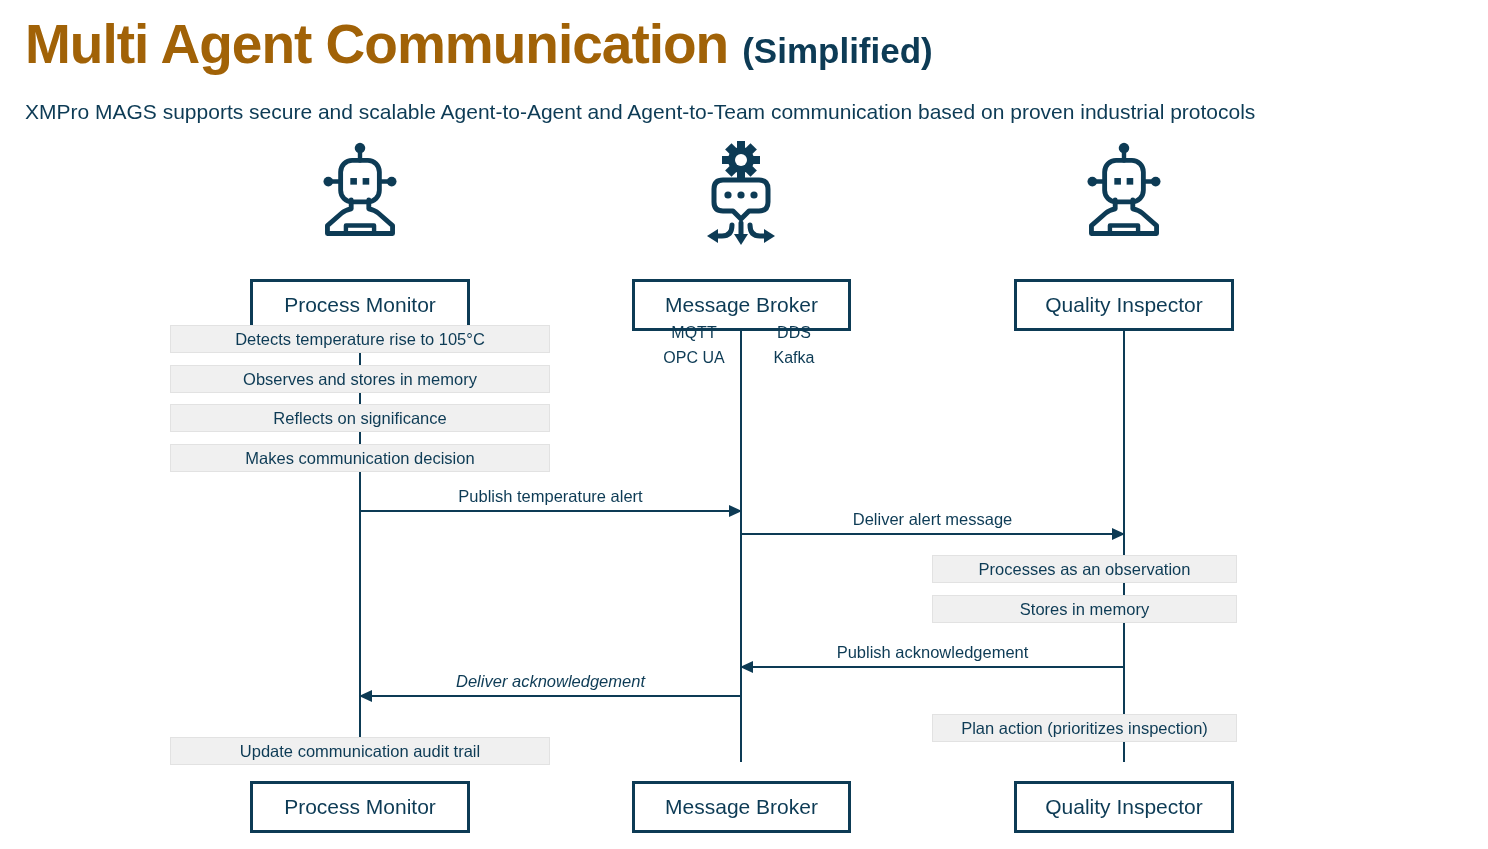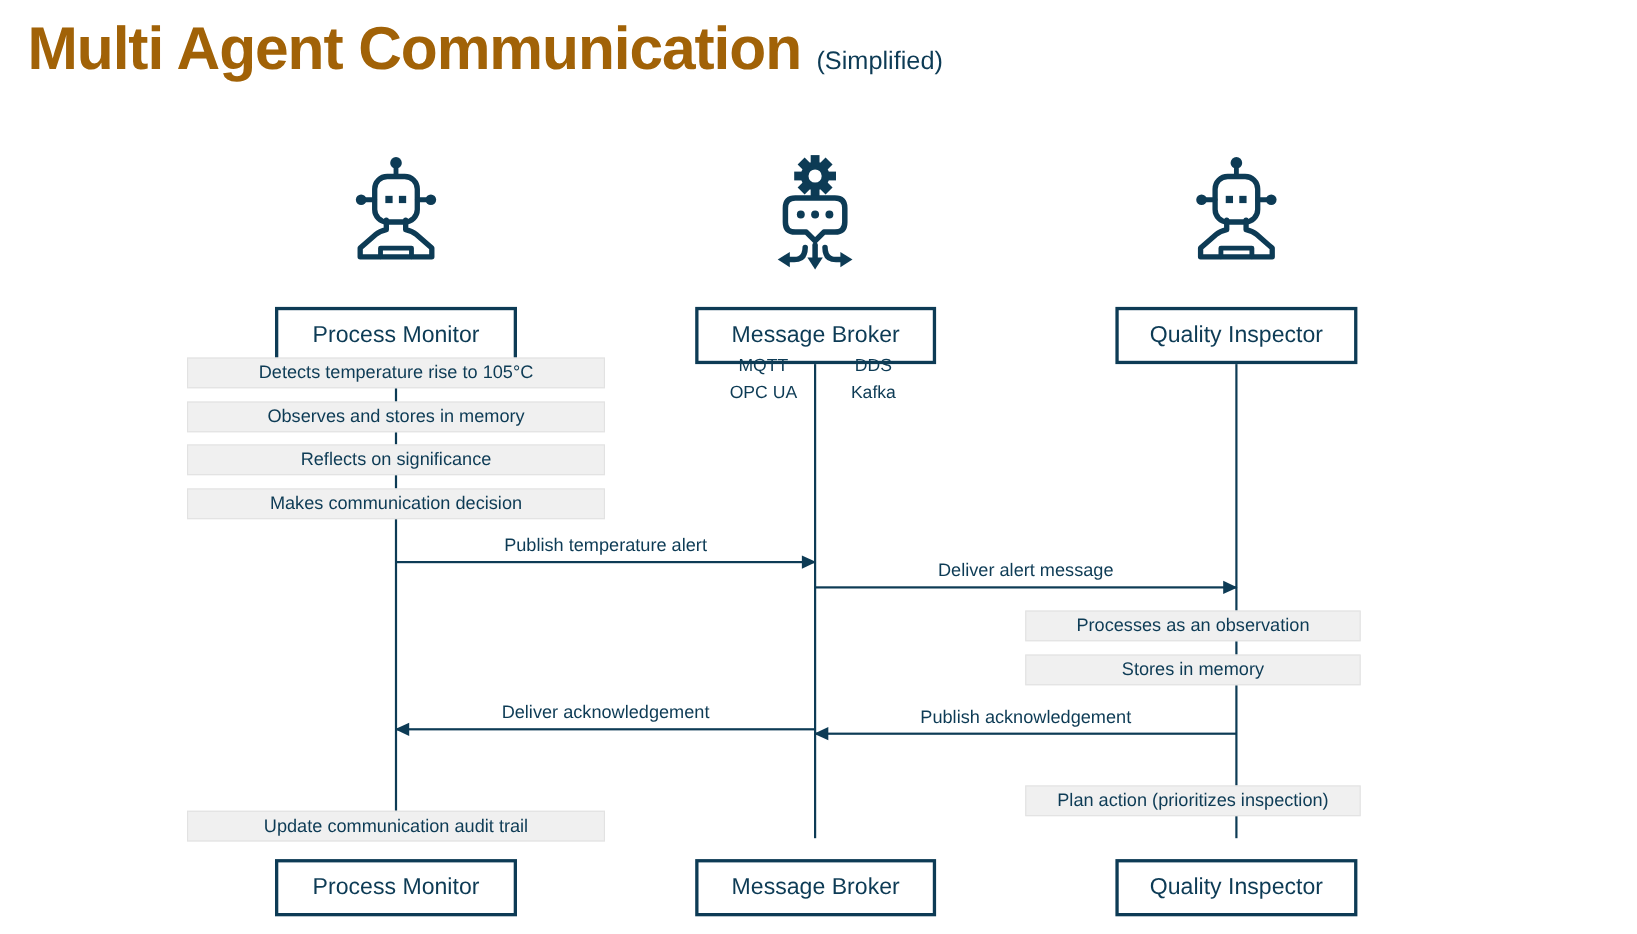--- a/index.html
+++ b/index.html
@@ -17,21 +17,21 @@
   
   .title-row {
     position: absolute; left: 25px; top: 12px;
     display: flex; align-items: baseline; gap: 14px;
     white-space: nowrap;
   }
   .title-main {
     font-size: 55px; font-weight: 700; letter-spacing: -1px;
     color: #a16207;
   }
-  .title-suffix { font-size: 23px; font-weight: 400; color: #0d3b55; }
+  .title-suffix { font-size: 35px; font-weight: 700; color: #0d3b55; }
   .subtitle {
     position: absolute; left: 25px; top: 100px;
     font-size: 21px; color: #0d3b55; white-space: nowrap;
   }
 
   
   .lifeline { position: absolute; top: 311px; width: 2px; height: 451px; background: #0d3b55; }
   #ll-pm { left: 359px; }
   #ll-mb { left: 740px; }
   #ll-qi { left: 1123px; }
@@ -80,21 +80,21 @@
   #note-5 { top: 555px; }
   #note-6 { top: 595px; }
   #note-7 { top: 737px; }
   #note-8 { top: 714px; }
 
   
   .message { position: absolute; height: 26px; }
   #msg-1 { left: 360px; top: 486px; width: 381px; }
   #msg-2 { left: 741px; top: 509px; width: 383px; }
   #msg-3 { left: 741px; top: 642px; width: 383px; }
-  #msg-4 { left: 360px; top: 638px; width: 381px; }
+  #msg-4 { left: 360px; top: 671px; width: 381px; font-style: italic; }
   .msg-label {
     position: absolute; bottom: 6px; left: 0; width: 100%;
     text-align: center; font-size: 16.5px; color: #0d3b55; white-space: nowrap;
   }
   .msg-line {
     position: absolute; bottom: 0; left: 0; right: 0; height: 2px;
     background: #0d3b55;
   }
   .dir-right .msg-line::after {
     content: ""; position: absolute; right: -1px; top: -5px;
@@ -112,20 +112,21 @@
 </style>
 </head>
 <body>
 
 <div class="stage">
 
   <div class="title-row">
     <span class="title-main">Multi Agent Communication</span>
     <span class="title-suffix">(Simplified)</span>
   </div>
+  <div class="subtitle">XMPro MAGS supports secure and scalable Agent-to-Agent and Agent-to-Team communication based on proven industrial protocols</div>
 
   <div class="lifeline" id="ll-pm"></div>
   <div class="lifeline" id="ll-mb"></div>
   <div class="lifeline" id="ll-qi"></div>
 
   <div class="actor-icon" id="icon-pm">
     <svg width="88" height="104" viewBox="0 0 100 118">
       <circle class="fill" cx="50" cy="8" r="6"></circle>
       <line class="stroke" x1="50" y1="14" x2="50" y2="22" stroke-width="5"></line>
       <rect class="stroke" x="28" y="22" width="44" height="47" rx="13" stroke-width="5.5"></rect>

